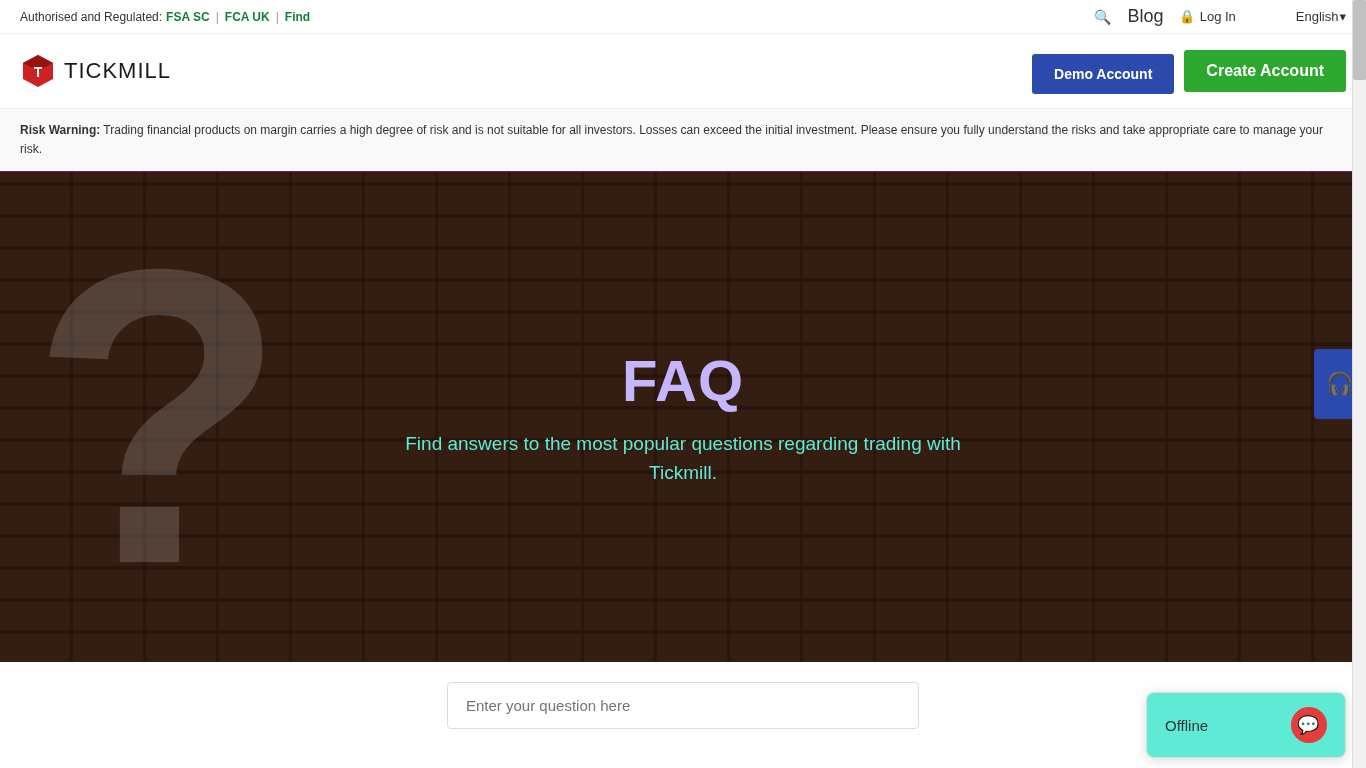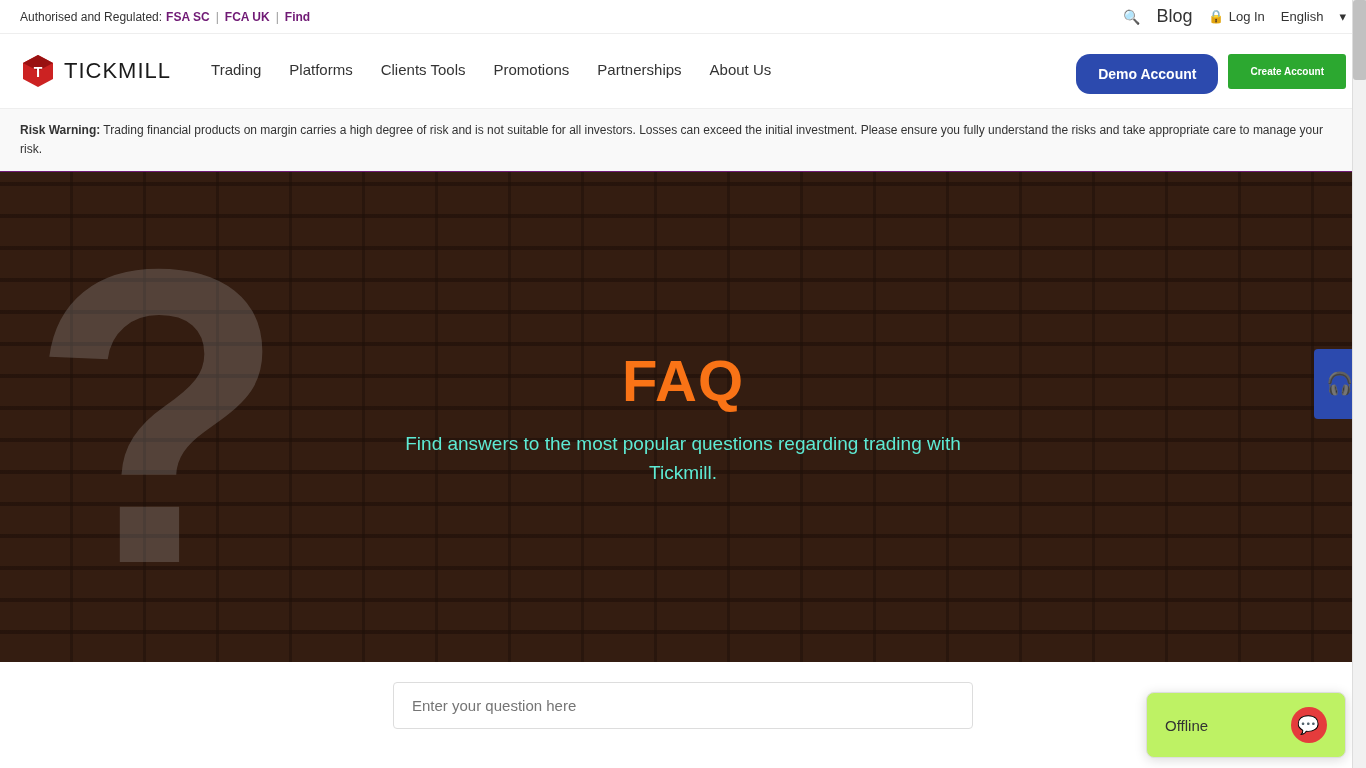--- a/index.html
+++ b/index.html
@@ -11,31 +11,31 @@
       align-items: center;
       justify-content: space-between;
       padding: 6px 20px;
       font-size: 12px;
       color: #333;
       border-bottom: 1px solid #eee;
     }
     .top-bar-left { display: flex; align-items: center; gap: 4px; }
     .top-bar-right { display: flex; align-items: center; gap: 16px; }
     .regulated-text { color: #333; }
-    .regulated-link { color: #701a75; font-weight: bold; text-decoration: none; }
+    .regulated-link { color: #15803d; font-weight: bold; text-decoration: none; }
     .regulated-separator { color: #999; margin: 0 2px; }
     .search-icon { font-size: 14px; cursor: pointer; color: #555; }
     .blog-link { color: #333; text-decoration: none; font-size: 18px; }
     .login-link {
       display: flex; align-items: center; gap: 4px;
       color: #333; text-decoration: none; font-size: 13px;
     }
     .lang-selector {
-      display: flex; align-items: center; gap: 16px;
-      font-size: 13px; cursor: pointer; color: #333;
+      display: flex; align-items: center; gap: 1px;
+      font-size: 13px; cursor: pointer; color: #333; margin-left: 44px;
     }
 
     
     .main-nav {
       display: flex;
       align-items: center;
       justify-content: space-between;
       padding: 0 20px;
       height: 75px;
       border-bottom: 1px solid #eee;
@@ -50,26 +50,26 @@
     .nav-link {
       text-decoration: none; color: #333; font-size: 15px;
       padding: 28px 0; border-bottom: 3px solid transparent;
       display: inline-block;
     }
     .nav-right { display: flex; align-items: center; gap: 10px; }
     .btn-demo {
       background: #2c4aae; color: #fff;
       border: none; padding: 12px 22px;
       font-size: 14px; font-weight: 600;
-      cursor: pointer; border-radius: 14px; margin-top: 6px;
+      cursor: pointer; border-radius: 3px; margin-top: 6px;
     }
     .btn-create {
       background: #2ca830; color: #fff;
       border: none; padding: 12px 22px;
-      font-size: 10px; font-weight: 600;
+      font-size: 16px; font-weight: 600;
       cursor: pointer; border-radius: 3px;
     }
 
     
     .risk-warning {
       background: #f9f9f9;
       padding: 12px 20px;
       font-size: 12px;
       color: #333;
       border-bottom: 1px solid #701a75;
@@ -134,21 +134,21 @@
 
     .hero-content {
       position: relative;
       z-index: 10;
       text-align: center;
       color: #fff;
     }
     .hero-title {
       font-size: 58px;
       font-weight: 700;
-      color: #f97316;
+      color: #c4b5fd;
       margin-bottom: 16px;
       letter-spacing: 1px;
     }
     .hero-subtitle {
       font-size: 19px;
       color: #5eead4;
       line-height: 1.5;
       max-width: 560px;
     }
 
@@ -174,21 +174,21 @@
     .support-icon { font-size: 22px; }
 
     
     .chat-widget {
       position: fixed;
       bottom: 10px;
       right: 20px;
       z-index: 200;
     }
     .chat-box {
-      background: #bef264;
+      background: #5eead4;
       border: 1px solid #ddd;
       border-radius: 8px;
       padding: 14px 18px;
       display: flex;
       align-items: center;
       justify-content: space-between;
       gap: 30px;
       box-shadow: 0 2px 12px rgba(0,0,0,0.15);
       min-width: 200px;
     }
@@ -203,21 +203,21 @@
     }
 
     
     .search-section {
       background: #fff;
       padding: 20px;
       display: flex;
       justify-content: center;
     }
     .search-input-wrapper {
-      width: 580px;
+      width: 472px;
     }
     .search-input {
       width: 100%;
       padding: 14px 18px;
       font-size: 15px;
       border: 1px solid #ddd;
       border-radius: 4px;
       color: #aaa;
       outline: none;
     }
@@ -272,28 +272,20 @@
   <div class="nav-left">
     <a href="#" class="logo">
 
       <svg class="logo-icon" viewBox="0 0 36 36" xmlns="http://www.w3.org/2000/svg">
         <polygon points="18,2 33,10 33,26 18,34 3,26 3,10" fill="#cc2222"></polygon>
         <polygon points="18,2 33,10 18,18 3,10" fill="#991111"></polygon>
         <text x="18" y="24" text-anchor="middle" fill="white" font-size="14" font-weight="bold" font-family="Arial">T</text>
       </svg>
       <span class="logo-text">TICKMILL</span>
     </a>
-    <div class="nav-links">
-      <a href="#" class="nav-link">Trading</a>
-      <a href="#" class="nav-link">Platforms</a>
-      <a href="#" class="nav-link">Clients Tools</a>
-      <a href="#" class="nav-link">Promotions</a>
-      <a href="#" class="nav-link">Partnerships</a>
-      <a href="#" class="nav-link">About Us</a>
-    </div>
   </div>
   <div class="nav-right">
     <button class="btn-demo">Demo Account</button>
     <button class="btn-create">Create Account</button>
   </div>
 </nav>
 
 <div class="risk-warning">
   <strong>Risk Warning:</strong>
   <span>Trading financial products on margin carries a high degree of risk and is not suitable for all investors. Losses can exceed the initial investment. Please ensure you fully understand the risks and take appropriate care to manage your risk.</span>

